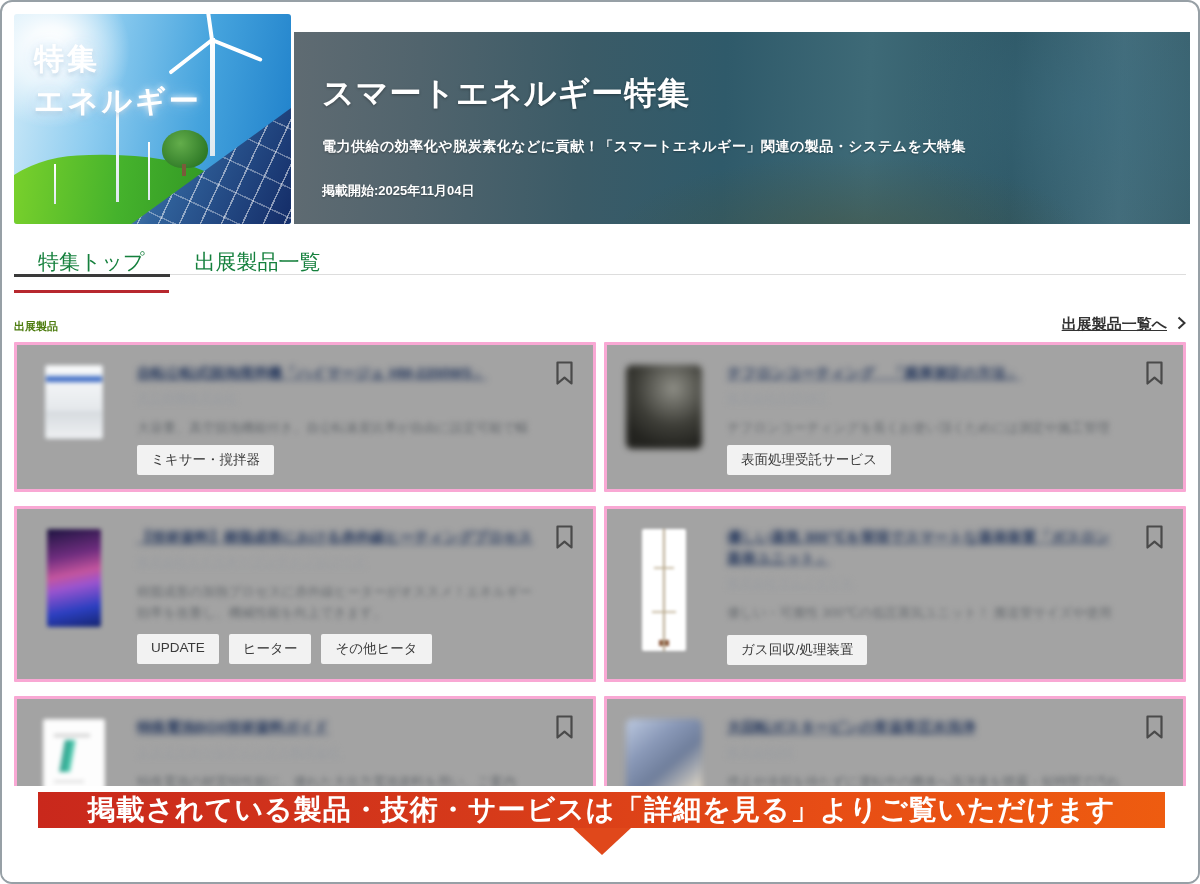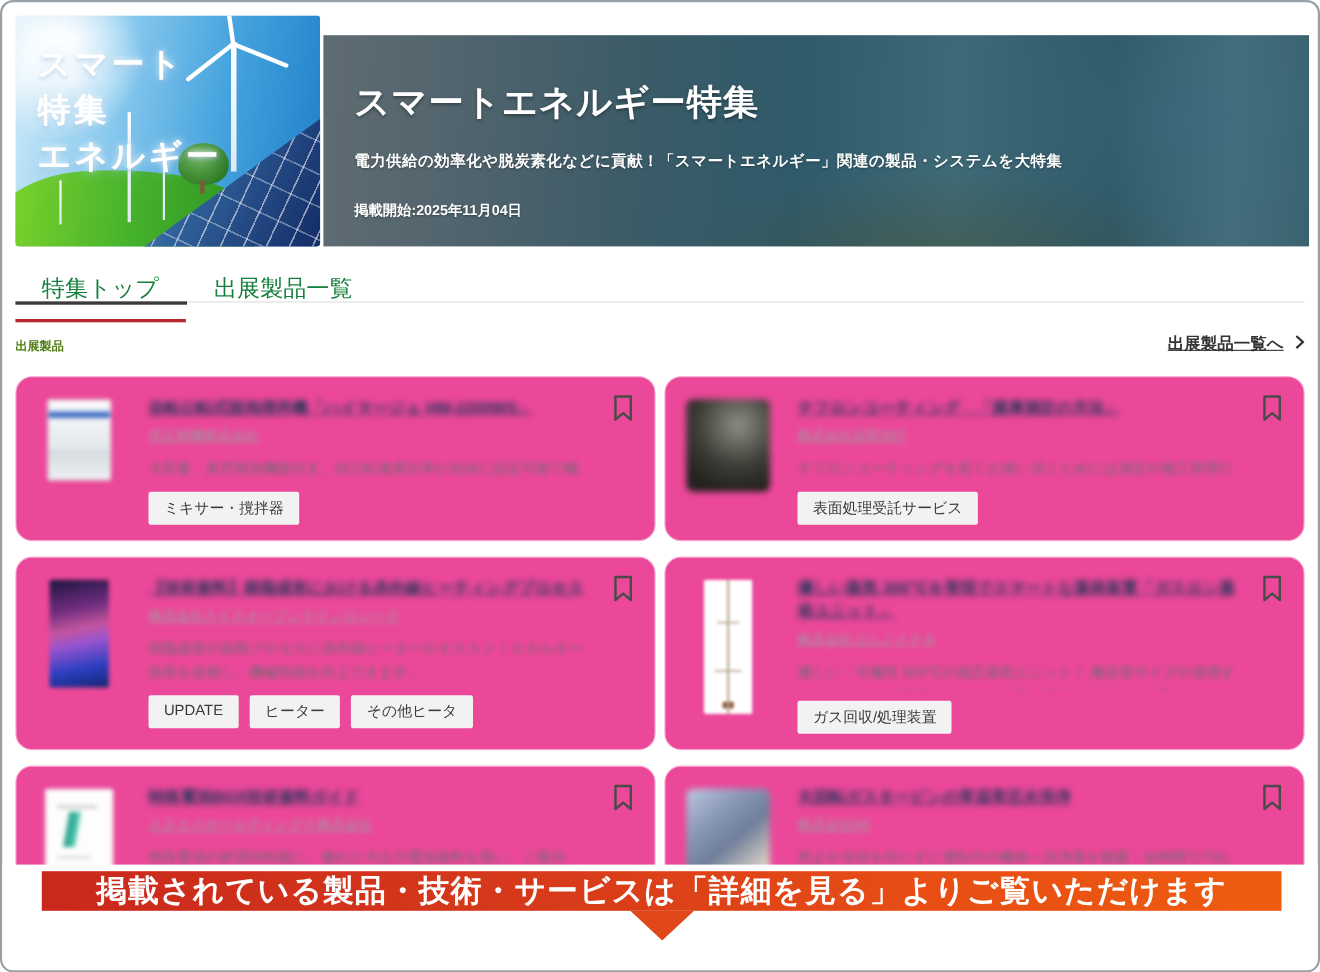--- a/index.html
+++ b/index.html
@@ -83,32 +83,32 @@
   }
 
   
   .section-head {
     position:absolute; left:12px; right:12px; top:301px;
     display:flex; justify-content:space-between; align-items:flex-end;
   }
   .section-title { font-size:11px; font-weight:700; color:#4d7c0f; }
   .section-link {
     font-size:15px; font-weight:700; color:#333; text-decoration:underline;
-    display:flex; align-items:center; gap:10px; cursor:pointer;
+    display:flex; align-items:center; gap:10px; cursor:pointer;margin-top:12px;
   }
   .section-link svg { flex:none; }
 
   
   .cards {
     position:absolute; left:12px; right:12px; top:340px;
     display:grid; grid-template-columns:1fr 1fr; grid-template-rows:150px 176px 170px;
     column-gap:8px; row-gap:14px;
   }
   .card {
-    position:relative; background:#ec4899; border:1px solid #f9a8d4; border-radius:15px;
+    position:relative; background:#a3a3a3; border:3px solid #f9a8d4; border-radius:1px;
     display:flex; padding:18px 20px 14px 14px; overflow:hidden;
   }
   .card-img-wrap { flex:none; width:86px; display:flex; justify-content:center; align-items:flex-start; padding-top:2px; }
   .card-body { flex:1; margin-left:20px; padding-right:40px; display:flex; flex-direction:column; }
   .card-title {
     font-size:14.5px; font-weight:700; color:#23365c; line-height:1.45;
     text-decoration:underline; filter:blur(3px); cursor:pointer;
   }
   .card-company {
     margin-top:6px; font-size:12.5px; color:#9a9da1; text-decoration:underline;
@@ -180,21 +180,20 @@
     <div class="pole p2"></div>
     <div class="pole p3"></div>
     <div class="pole p4"></div>
     <div class="tree"></div>
     <div class="panel"></div>
     <div class="pole main"></div>
     <div class="blade b1"></div>
     <div class="blade b2"></div>
     <div class="blade b3"></div>
     <div class="thumb-title">
-      <div>スマート</div>
       <div>特集</div>
       <div>エネルギー</div>
     </div>
   </div>
 
   <div class="hero">
     <div class="hero-title">スマートエネルギー特集</div>
     <div class="hero-sub">電力供給の効率化や脱炭素化などに貢献！「スマートエネルギー」関連の製品・システムを大特集</div>
     <div class="hero-date">掲載開始:2025年11月04日</div>
   </div>

